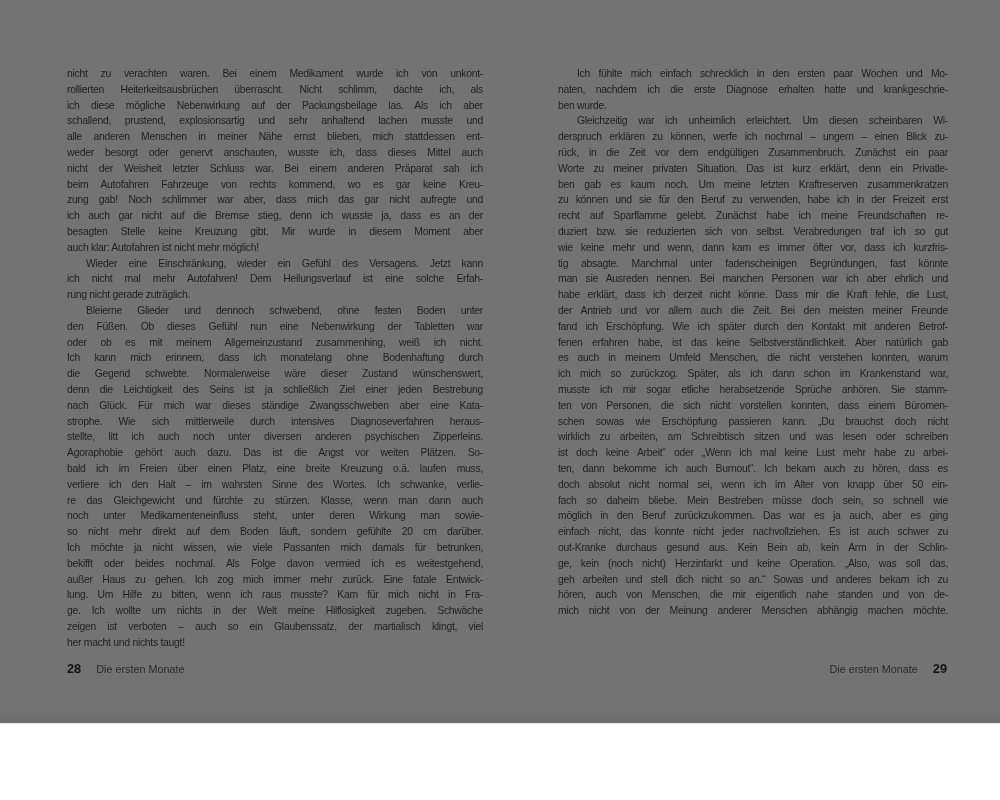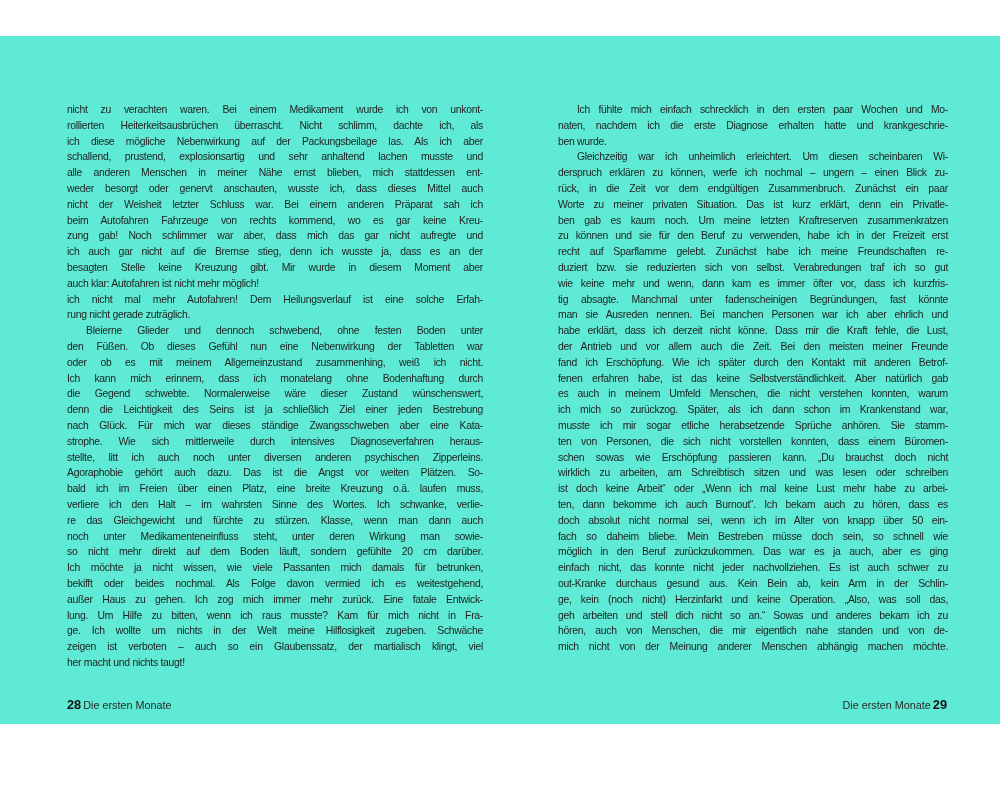--- a/index.html
+++ b/index.html
@@ -13,22 +13,21 @@
     width: 1000px;
     height: 800px;
     overflow: hidden;
     background: #ffffff;
   }
   .spread {
     position: absolute;
     top: 0; left: 0;
     width: 1000px;
     height: 723px;
-    background: #5eead4;
-    margin-top: 36px;
+    background: #737373;
   }
   .page-bottom-shadow {
     position: absolute;
     top: 705px;
     left: 0;
     width: 1000px;
     height: 18px;
     background: linear-gradient(180deg, rgba(0,0,0,0) 0%, rgba(0,0,0,0.05) 100%);
     border-bottom: 1px solid #e9e9e9;
     pointer-events: none;
@@ -58,21 +57,21 @@
     text-align-last: justify;
     text-justify: inter-word;
   }
   .tl.first { text-indent: 19px; }
   .tl.last  { text-align-last: left; }
   .footer {
     position: absolute;
     top: 661px;
     display: flex;
     align-items: baseline;
-    gap: 2px;
+    gap: 15px;
     white-space: nowrap;
   }
   .footer.left  { left: 67px; }
   .footer.right { right: 53px; }
   .footer .num {
     font-weight: 700;
     font-size: 12.8px;
     color: #141414;
   }
   .footer .title {
@@ -92,20 +91,21 @@
         <div class="tl">ich diese mögliche Nebenwirkung auf der Packungsbeilage las. Als ich aber</div>
         <div class="tl">schallend, prustend, explosionsartig und sehr anhaltend lachen musste und</div>
         <div class="tl">alle anderen Menschen in meiner Nähe ernst blieben, mich stattdessen ent-</div>
         <div class="tl">weder besorgt oder genervt anschauten, wusste ich, dass dieses Mittel auch</div>
         <div class="tl">nicht der Weisheit letzter Schluss war. Bei einem anderen Präparat sah ich</div>
         <div class="tl">beim Autofahren Fahrzeuge von rechts kommend, wo es gar keine Kreu-</div>
         <div class="tl">zung gab! Noch schlimmer war aber, dass mich das gar nicht aufregte und</div>
         <div class="tl">ich auch gar nicht auf die Bremse stieg, denn ich wusste ja, dass es an der</div>
         <div class="tl">besagten Stelle keine Kreuzung gibt. Mir wurde in diesem Moment aber</div>
         <div class="tl last">auch klar: Autofahren ist nicht mehr möglich!</div>
+        <div class="tl first">Wieder eine Einschränkung, wieder ein Gefühl des Versagens. Jetzt kann</div>
         <div class="tl">ich nicht mal mehr Autofahren! Dem Heilungsverlauf ist eine solche Erfah-</div>
         <div class="tl last">rung nicht gerade zuträglich.</div>
         <div class="tl first">Bleierne Glieder und dennoch schwebend, ohne festen Boden unter</div>
         <div class="tl">den Füßen. Ob dieses Gefühl nun eine Nebenwirkung der Tabletten war</div>
         <div class="tl">oder ob es mit meinem Allgemeinzustand zusammenhing, weiß ich nicht.</div>
         <div class="tl">Ich kann mich erinnern, dass ich monatelang ohne Bodenhaftung durch</div>
         <div class="tl">die Gegend schwebte. Normalerweise wäre dieser Zustand wünschenswert,</div>
         <div class="tl">denn die Leichtigkeit des Seins ist ja schließlich Ziel einer jeden Bestrebung</div>
         <div class="tl">nach Glück. Für mich war dieses ständige Zwangsschweben aber eine Kata-</div>
         <div class="tl">strophe. Wie sich mittlerweile durch intensives Diagnoseverfahren heraus-</div>

